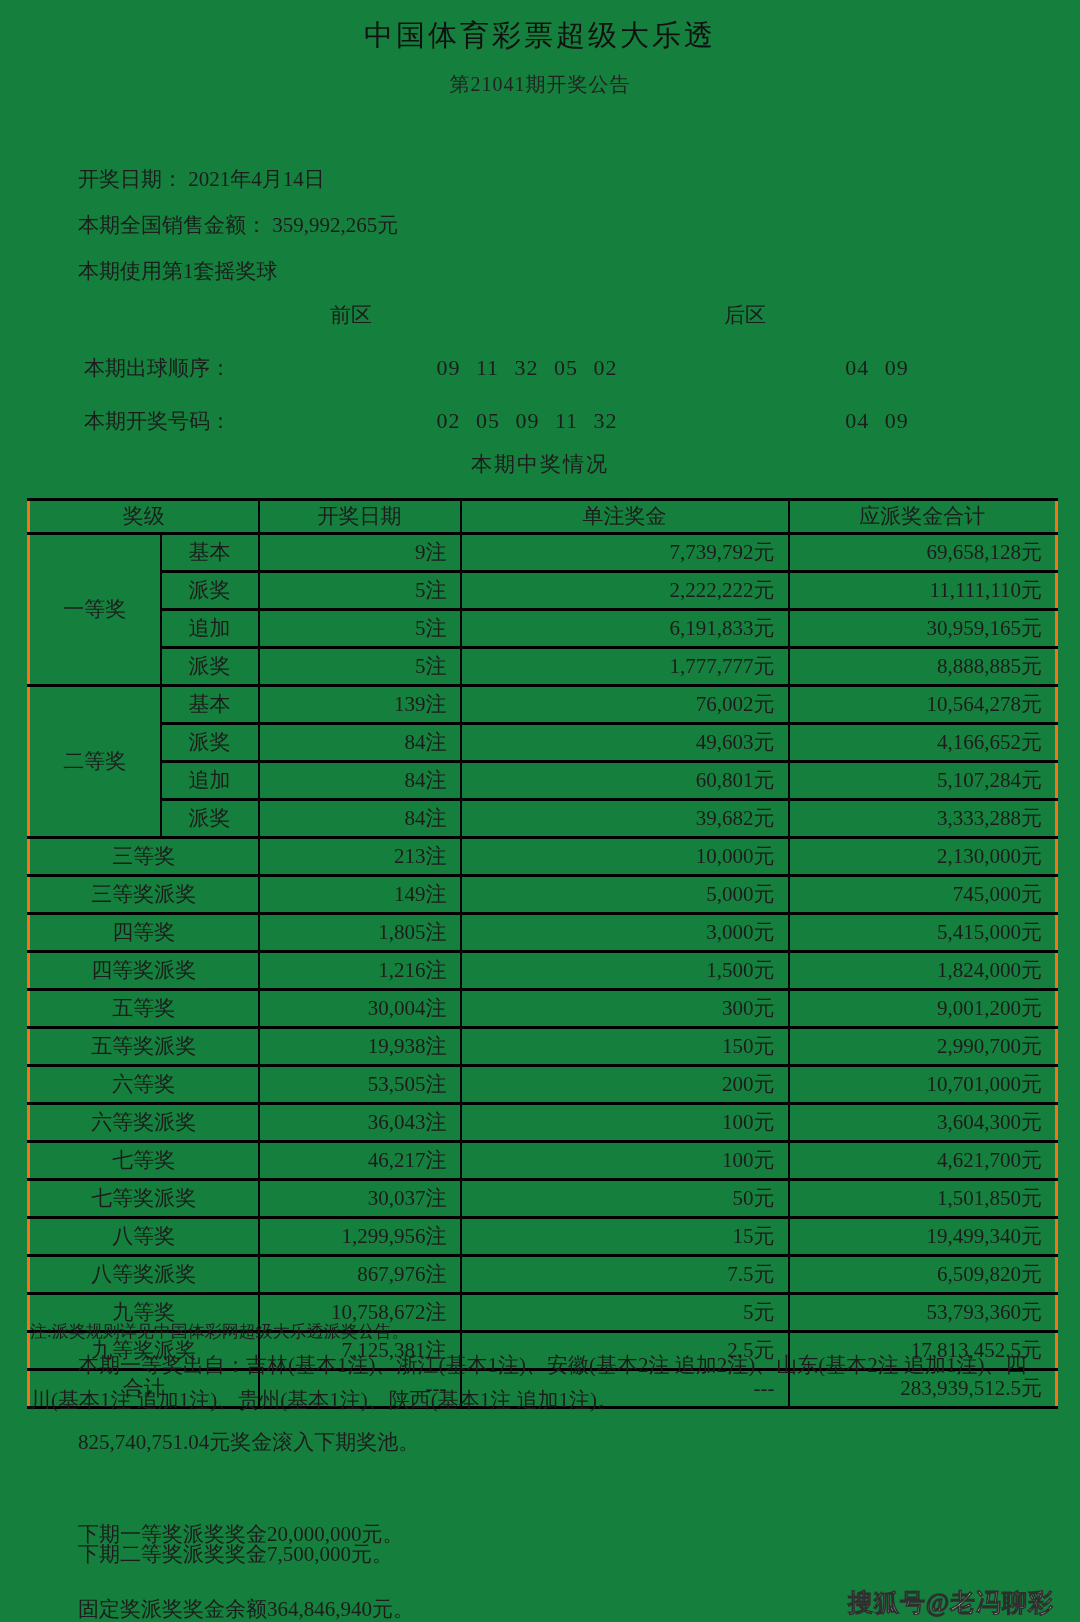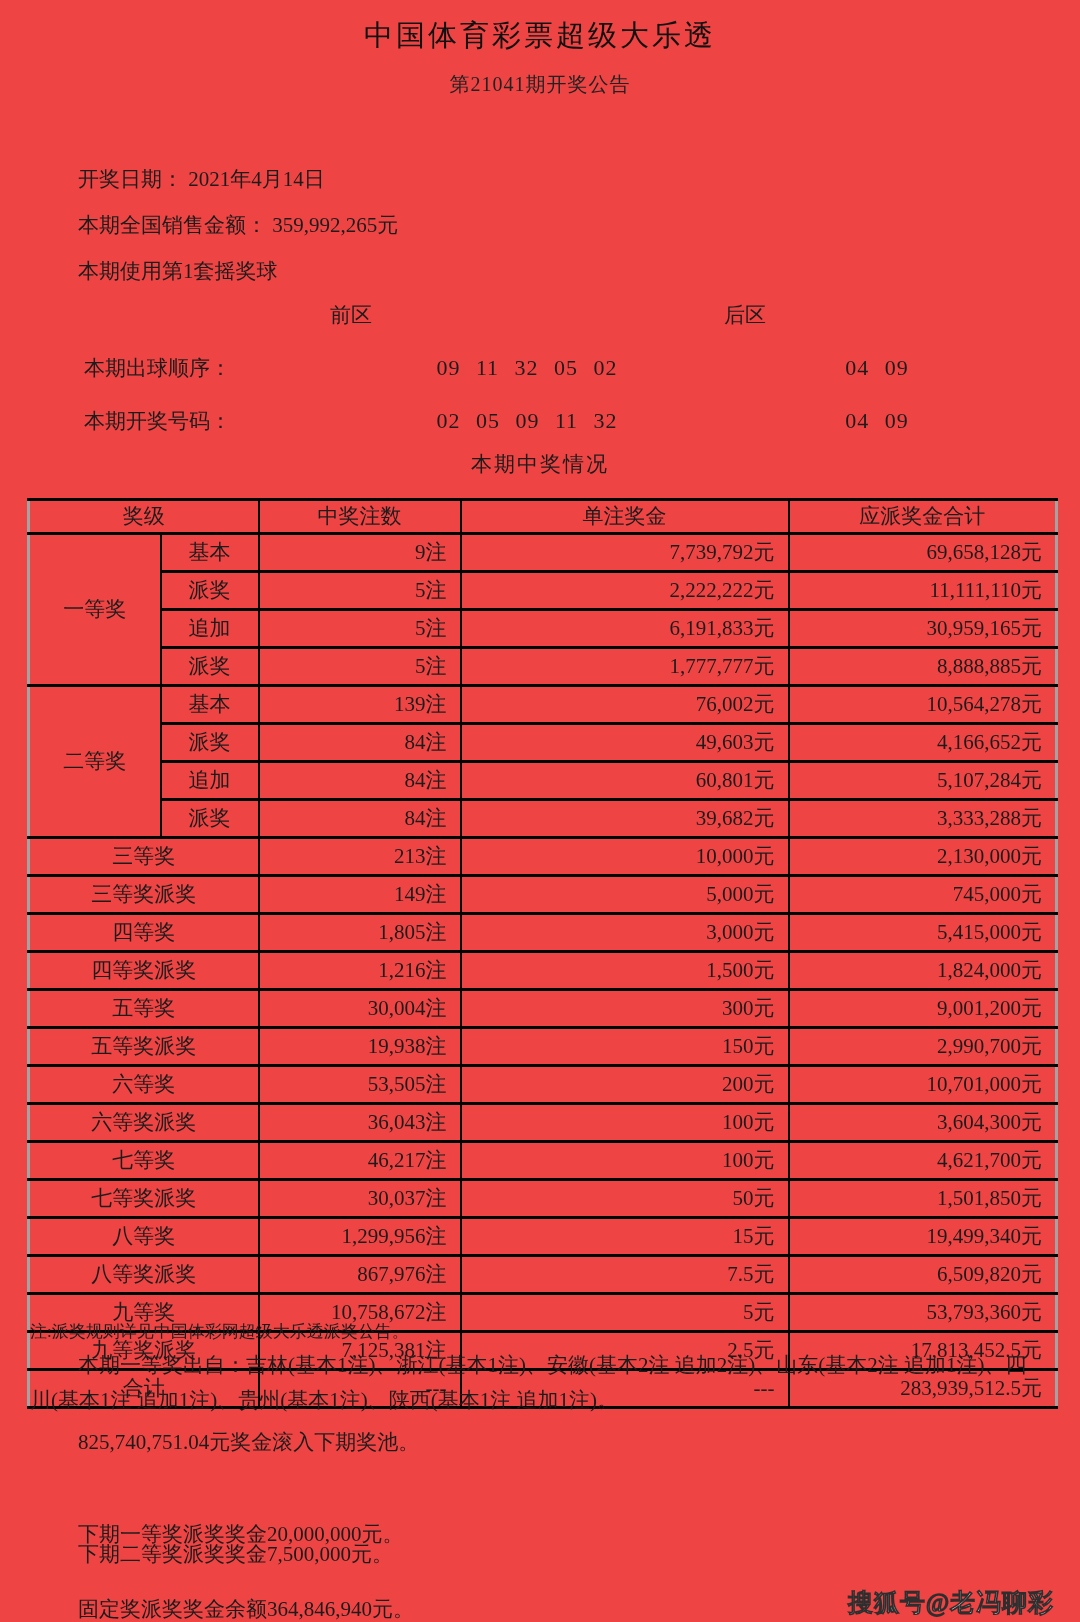--- a/index.html
+++ b/index.html
@@ -1,20 +1,20 @@
 <!DOCTYPE html>
 <html><head>
 <meta charset="utf-8">
 <style>
   html,body{margin:0;padding:0;background:#ffffff;}
   .page{
     position:relative;
     width:1080px;
     height:1622px;
-    background:#ef4444;
+    background:#15803d;
     font-family:"Liberation Serif","DejaVu Serif",serif;
     color:#1c1c1c;
     overflow:hidden;
   }
   .doc-title{
     position:absolute;top:16px;left:0;width:100%;
     text-align:center;font-size:29px;letter-spacing:3px;color:#111;
   }
   .doc-subtitle{
     position:absolute;top:71px;left:0;width:100%;
@@ -36,21 +36,21 @@
   .balls-grid .ball-label{text-align:left;}
   .balls-grid .ball-nums{text-align:center;font-size:22px;word-spacing:9px;letter-spacing:1px;}
   .section-title{
     position:absolute;top:440px;left:0;width:100%;
     text-align:center;font-size:21px;letter-spacing:2px;margin-top:10px;
   }
   table.prize{
     position:absolute;top:498px;left:27px;
     width:1028px;
     border-collapse:collapse;
-    border:3px solid #a3a3a3;
+    border:3px solid #f97316;
     font-size:21px;color:#1c1c1c;
     table-layout:fixed;
   }
   table.prize th, table.prize td{
     border:2px solid #000;
     border-top-width:3px;
     border-bottom-width:3px;
     height:35px;
     line-height:1.05;
     padding:0;
@@ -123,21 +123,21 @@
     <colgroup>
       <col class="col-g1">
         <col class="col-g2">
         <col class="col-count">
         <col class="col-prize">
         <col class="col-total">
     </colgroup>
     <thead>
       <tr>
         <th colspan="2" class="c-ctr">奖级</th>
-        <th class="c-ctr">中奖注数</th>
+        <th class="c-ctr">开奖日期</th>
         <th class="c-ctr">单注奖金</th>
         <th class="c-ctr">应派奖金合计</th>
       </tr>
     </thead>
     <tbody>
         <tr>
           <td class="c-ctr" rowspan="4">一等奖</td>
           <td class="c-ctr">基本</td>
           <td class="c-num">9注</td>
           <td class="c-num">7,739,792元</td>

